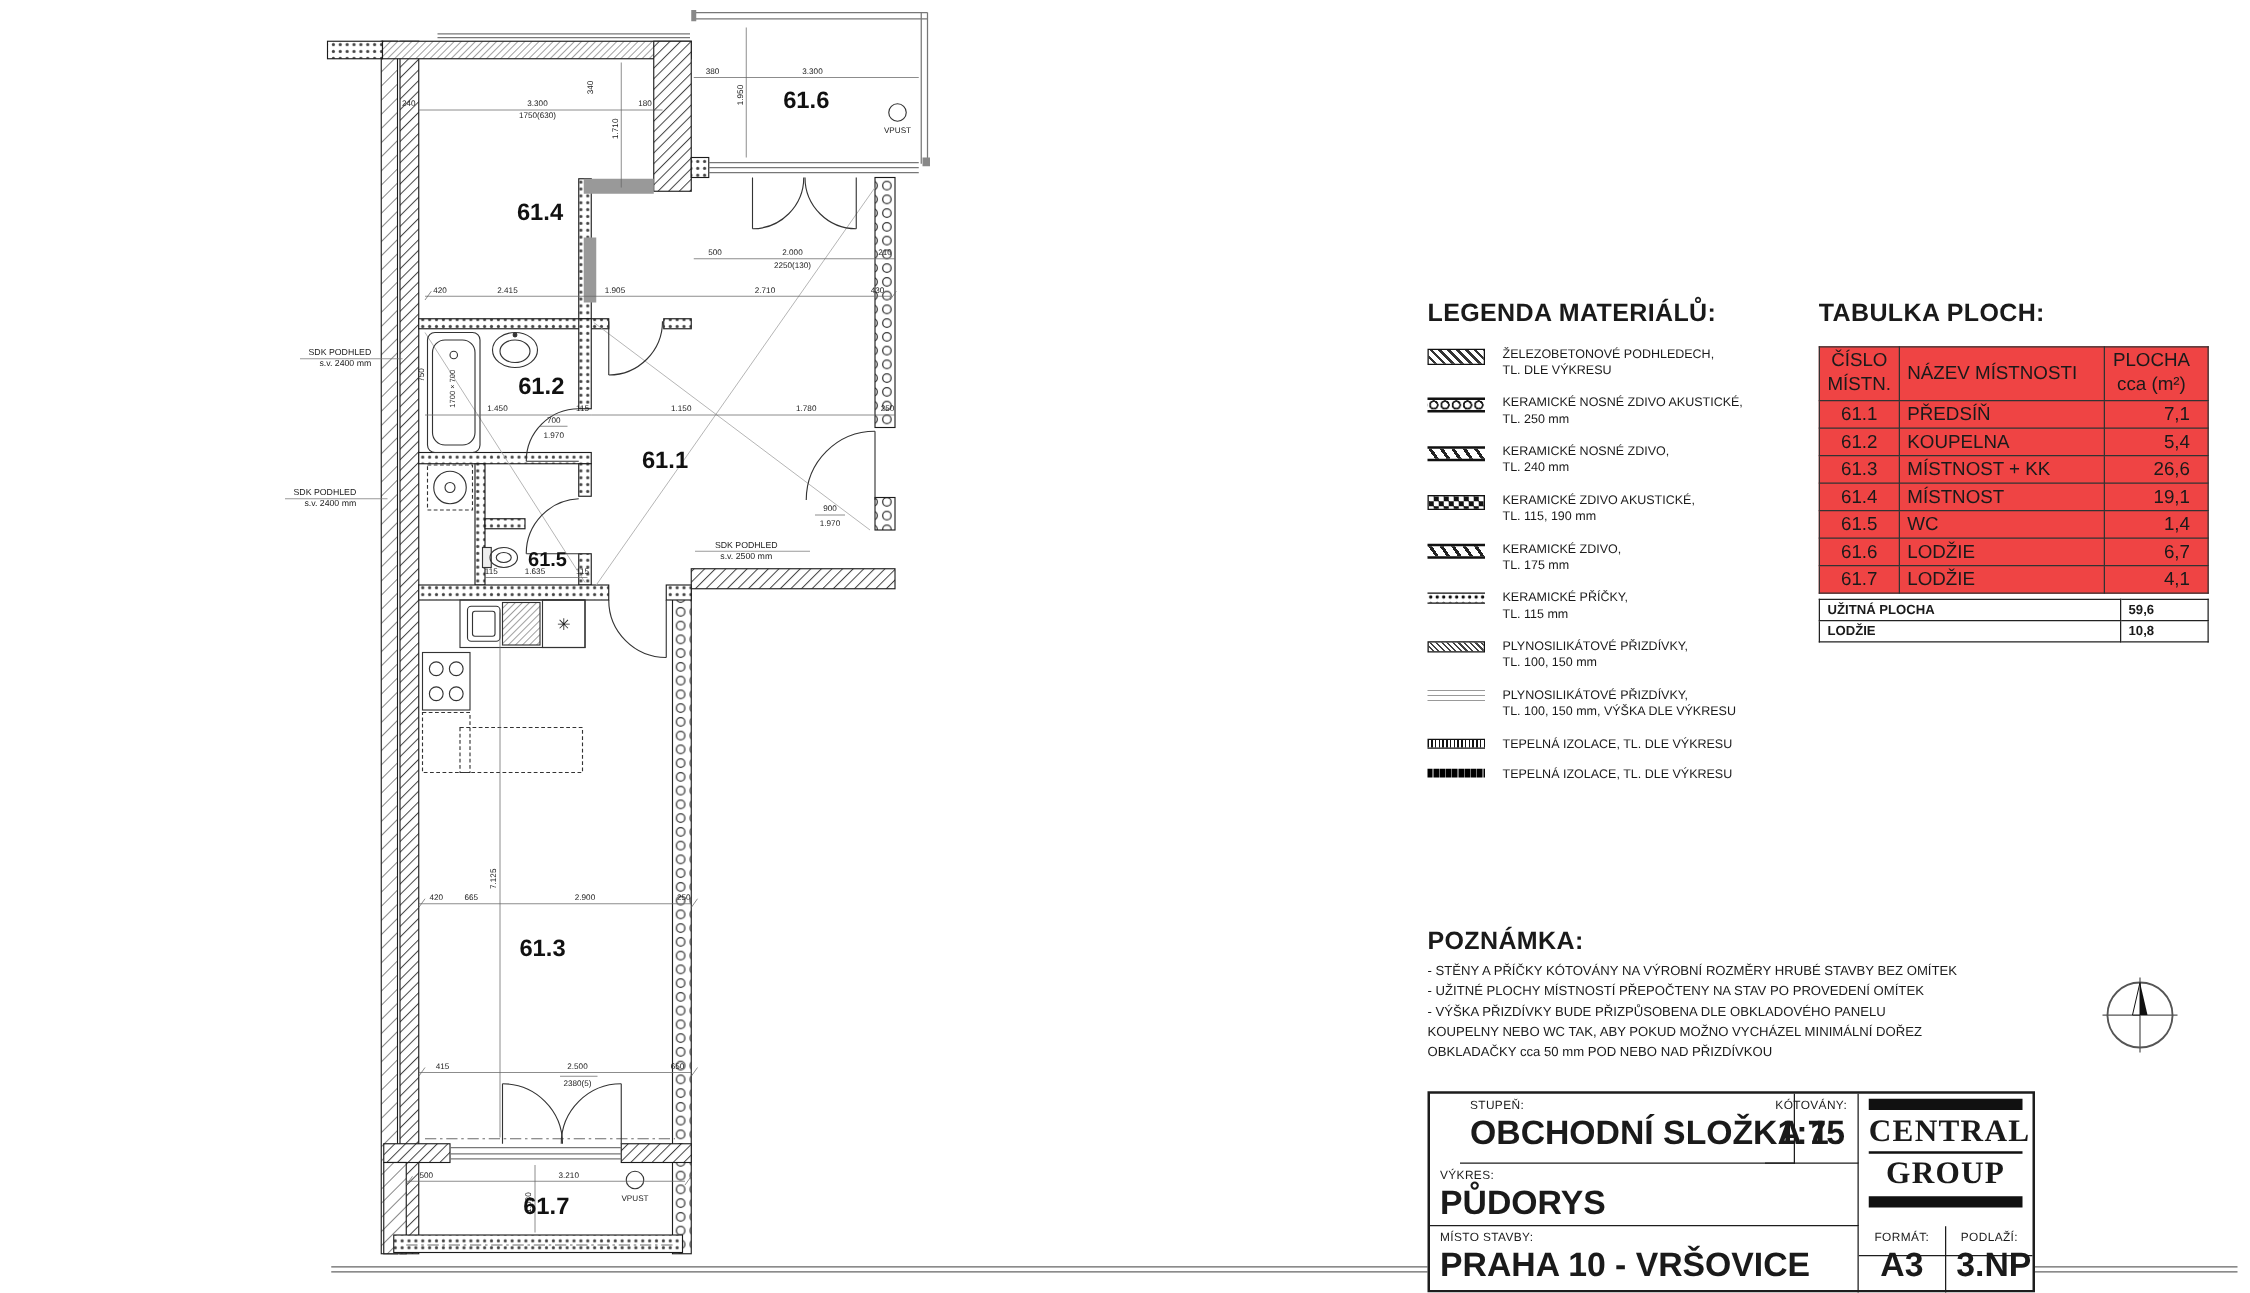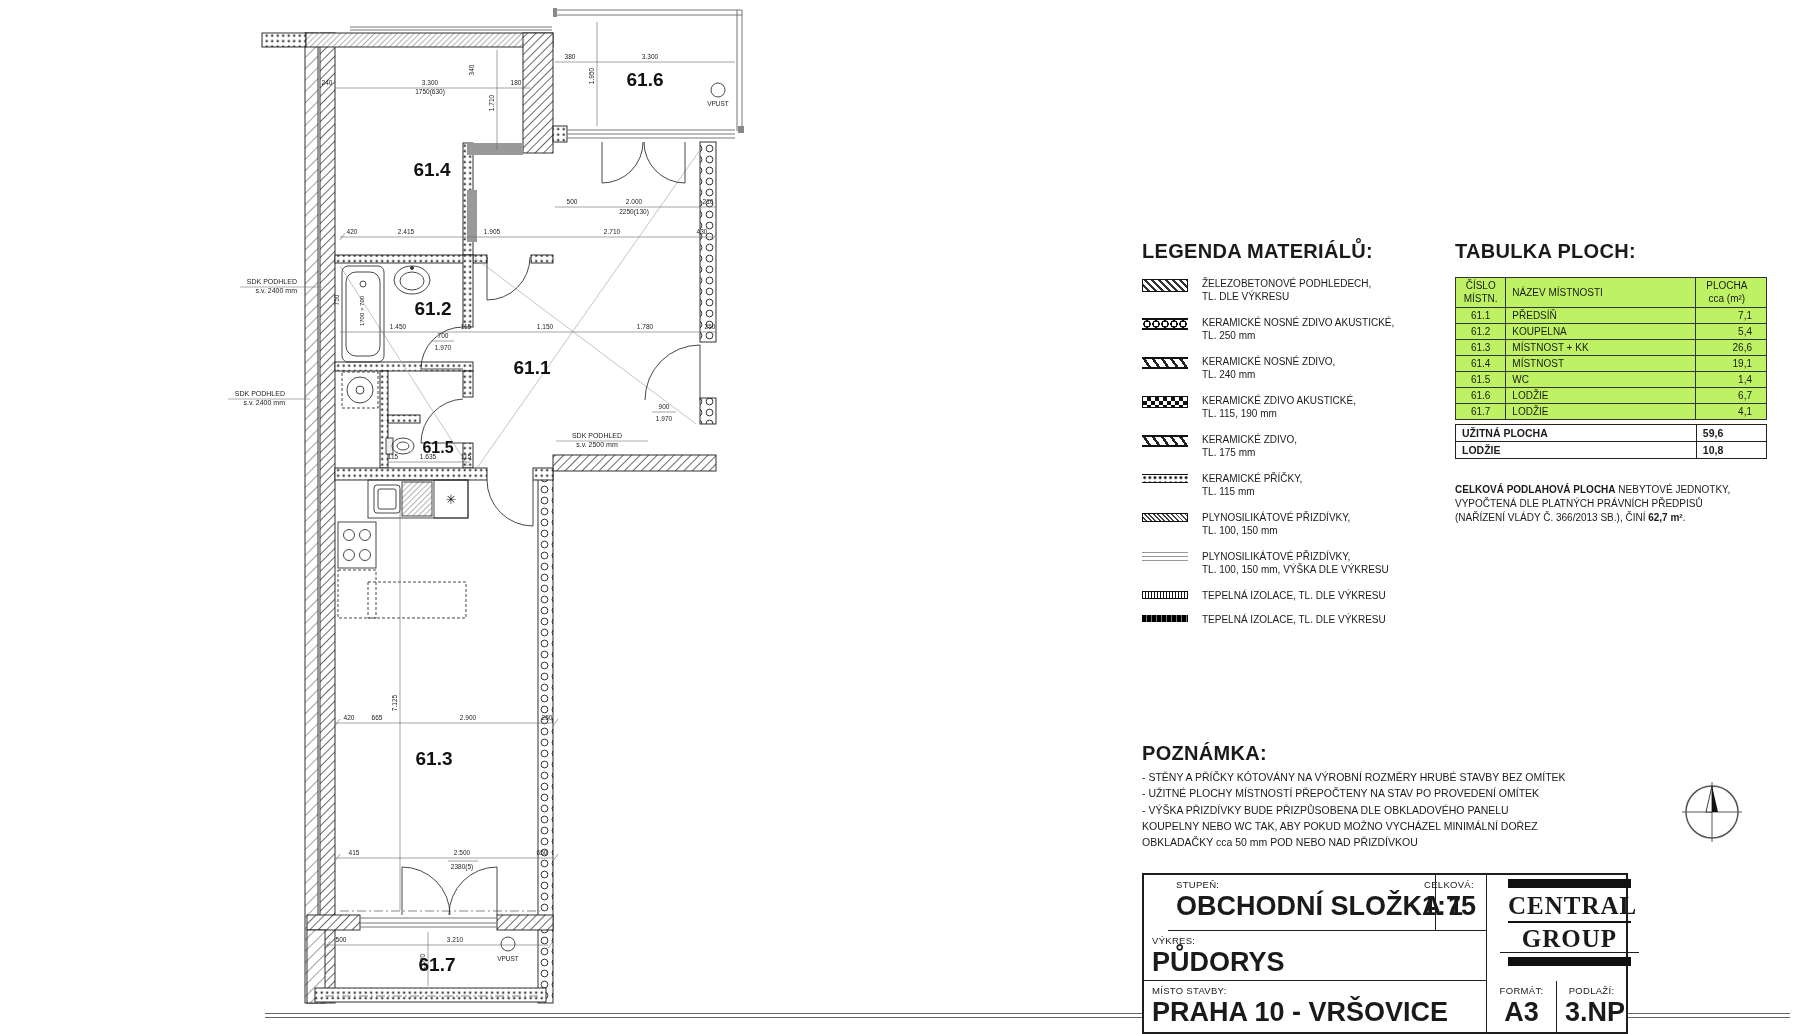--- a/index.html
+++ b/index.html
@@ -24,42 +24,42 @@
   .sw-dots {height:9px;border-top:1px solid #111;border-bottom:1px solid #111;
             background-image:radial-gradient(circle 1.4px at 2.6px 2.6px,#111 1.2px,transparent 1.6px);
             background-size:5.2px 5.2px;}
   .sw-fine {height:9px;border:1px solid #111;background:repeating-linear-gradient(45deg,#fff 0 2px,#444 2px 3.2px);}
   .sw-lines{height:10px;background:repeating-linear-gradient(180deg,#999 0 1px,transparent 1px 4px);}
   .sw-insul{height:8px;border-top:1px solid #111;border-bottom:1px solid #111;
             background:repeating-linear-gradient(90deg,#111 0 1.2px,transparent 1.2px 3px);}
   .sw-insul2{height:7px;background:repeating-linear-gradient(90deg,#000 0 4px,#777 4px 5px);}
   .lg-label{font-size:10px;line-height:1.3;}
   
-  table.ploch{border-collapse:collapse;font-size:10px;background:#bef264;}
+  table.ploch{border-collapse:collapse;font-size:15px;background:#ef4444;}
   table.ploch th,table.ploch td{border:1px solid #333;padding:2px 6px;font-weight:normal;}
   table.ploch th{text-align:left;}
   table.ploch .c-num{width:38px;text-align:center;}
   table.ploch .c-name{width:200px;text-align:left;}
   table.ploch .c-area{width:52px;text-align:right;padding-right:14px;}
   table.ploch .hdr div{line-height:1.25;}
   table.sum{border-collapse:collapse;font-size:10.5px;margin-top:4px;font-weight:bold;background:#fff;}
   table.sum td{border:1.5px solid #222;padding:2px 6px;margin-top:47px;}
   table.sum .s-label{width:246px;text-align:left;}
   table.sum .s-val{width:52px;padding-right:14px;}
   .area-note{margin-top:24px;width:296px;font-size:10px;line-height:1.4;}
   
   .poz-line{font-size:10.5px;line-height:1.55;}
   
   .tb{left:1142px;top:873px;width:486px;height:161px;border:2px solid #1d1d1d;background:#fff;box-sizing:border-box;}
   .tb .cell{position:absolute;box-sizing:border-box;padding:4px 8px;}
   .tb .lbl{font-size:9.5px;letter-spacing:.3px;}
   .tb .val{font-size:27px;font-weight:bold;margin-top:1px;white-space:nowrap;}
   .c-stupen {left:0;top:0;width:268px;height:56px;border-right:1.5px solid #1d1d1d;border-bottom:1.5px solid #1d1d1d;margin-left:24px;}
   .c-meritko{left:268px;top:0;width:75px;height:56px;border-right:1.5px solid #1d1d1d;border-bottom:1.5px solid #1d1d1d;text-align:center;}
-  .c-logo   {left:356px;top:0;width:139px;height:78px;border-bottom:1.5px solid #1d1d1d;padding:7px 9px;}
+  .c-logo   {left:343px;top:0;width:139px;height:130px;border-bottom:1.5px solid #1d1d1d;padding:7px 9px;}
   .c-vykres {left:0;top:56px;width:343px;height:50px;border-right:1.5px solid #1d1d1d;border-bottom:1.5px solid #1d1d1d;}
   .c-misto  {left:0;top:106px;width:343px;height:55px;border-right:1.5px solid #1d1d1d;}
   .c-format {left:343px;top:106px;width:70px;height:55px;border-right:1.5px solid #1d1d1d;text-align:center;}
   .c-podlazi{left:413px;top:106px;width:69px;height:55px;text-align:center;}
   .logo-bar{height:9px;background:#111;}
   .logo-t{font-family:"Liberation Serif",serif;font-weight:bold;font-size:25px;text-align:center;
           letter-spacing:1px;line-height:1.25;}
   .logo-t1{border-bottom:2px solid #111;margin-top:2px;}
   .logo-t2{margin-bottom:2px;}
   
@@ -428,23 +428,20 @@
         <tr>
       <td class="s-label">UŽITNÁ PLOCHA</td>
       <td class="s-val">59,6</td>
         </tr>
     <tr>
       <td class="s-label">LODŽIE</td>
       <td class="s-val">10,8</td>
         </tr>
   </tbody>
     </table>
-  <div class="area-note">
-    <b>CELKOVÁ PODLAHOVÁ PLOCHA</b><span> NEBYTOVÉ JEDNOTKY, VYPOČTENÁ DLE PLATNÝCH PRÁVNÍCH PŘEDPISŮ (NAŘÍZENÍ VLÁDY Č. 366/2013 SB.), ČINÍ </span><b>62,7 m²</b><span>.</span>
-  </div>
 </div>
 
 <div class="abs" style="left:1142px;top:742px;width:545px">
   <div class="sec-title" style="margin-bottom:4px">POZNÁMKA:</div>
   <div class="poz-line">- STĚNY A PŘÍČKY KÓTOVÁNY NA VÝROBNÍ ROZMĚRY HRUBÉ STAVBY BEZ OMÍTEK</div>
   <div class="poz-line">- UŽITNÉ PLOCHY MÍSTNOSTÍ PŘEPOČTENY NA STAV PO PROVEDENÍ OMÍTEK</div>
   <div class="poz-line">- VÝŠKA PŘIZDÍVKY BUDE PŘIZPŮSOBENA DLE OBKLADOVÉHO PANELU</div>
   <div class="poz-line">KOUPELNY NEBO WC TAK, ABY POKUD MOŽNO VYCHÁZEL MINIMÁLNÍ DOŘEZ</div>
   <div class="poz-line">OBKLADAČKY cca 50 mm POD NEBO NAD PŘIZDÍVKOU</div>
 </div>
@@ -458,21 +455,21 @@
 </svg>
 
 <div class="abs frameline"></div>
 
 <div class="abs tb">
   <div class="cell c-stupen">
     <div class="lbl">STUPEŇ:</div>
     <div class="val">OBCHODNÍ SLOŽKA 1</div>
   </div>
   <div class="cell c-meritko">
-    <div class="lbl">CELKOVÁ:</div>
+    <div class="lbl">KÓTOVÁNY:</div>
     <div class="val">1:75</div>
   </div>
   <div class="cell c-logo">
     <div class="logo-bar"></div>
     <div class="logo-t logo-t1">CENTRAL</div>
     <div class="logo-t logo-t2">GROUP</div>
     <div class="logo-bar"></div>
   </div>
   <div class="cell c-vykres">
     <div class="lbl">VÝKRES:</div>

